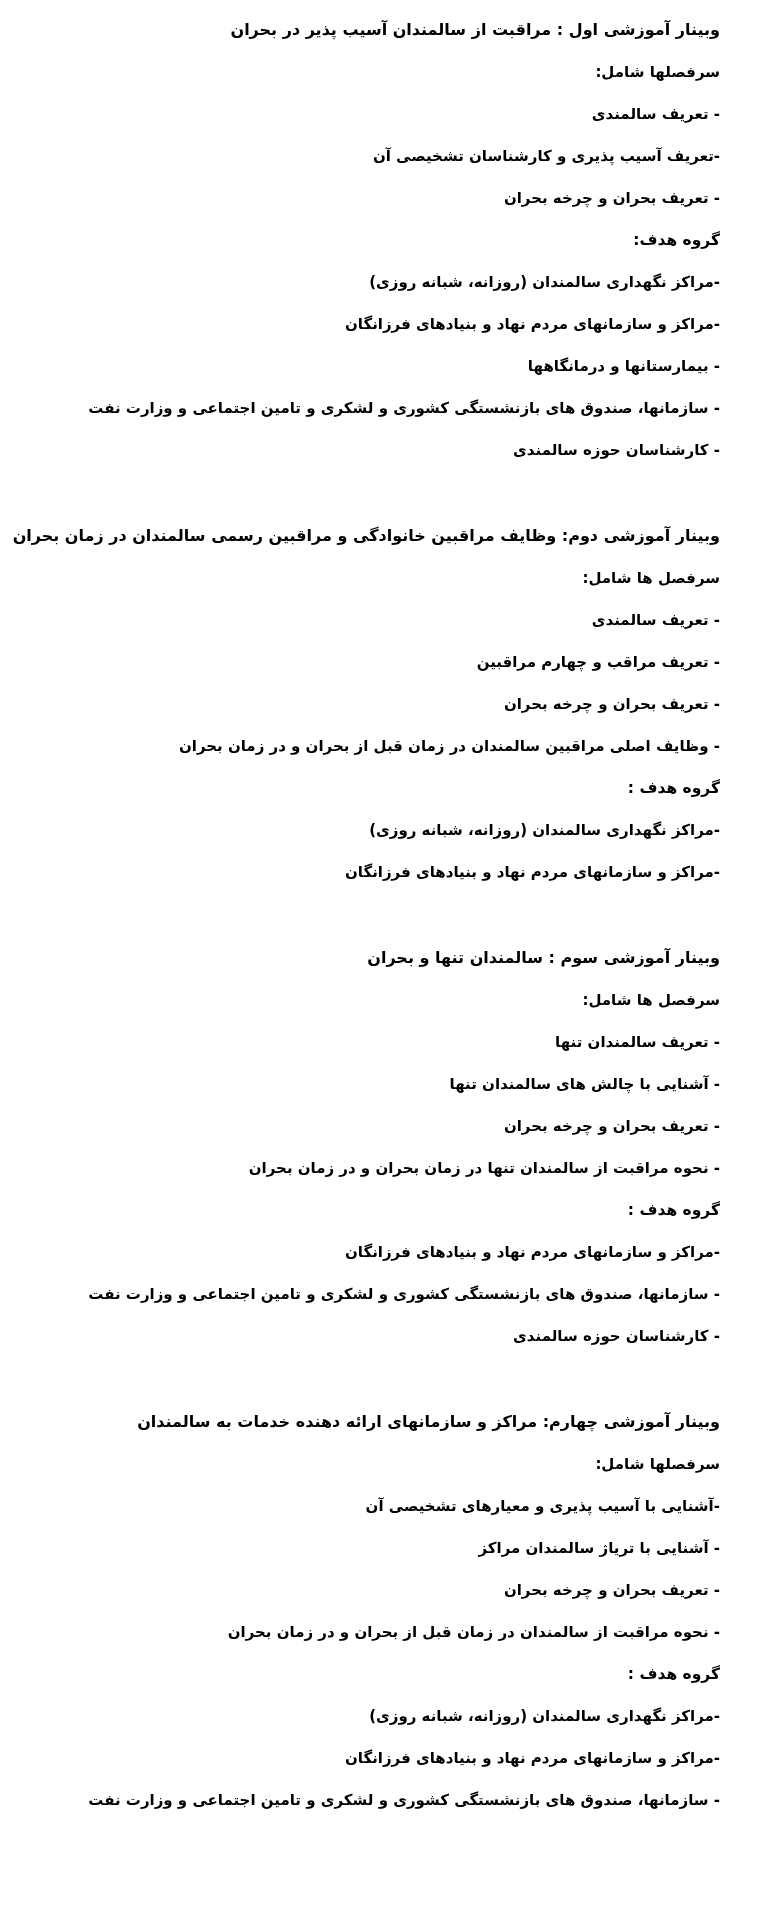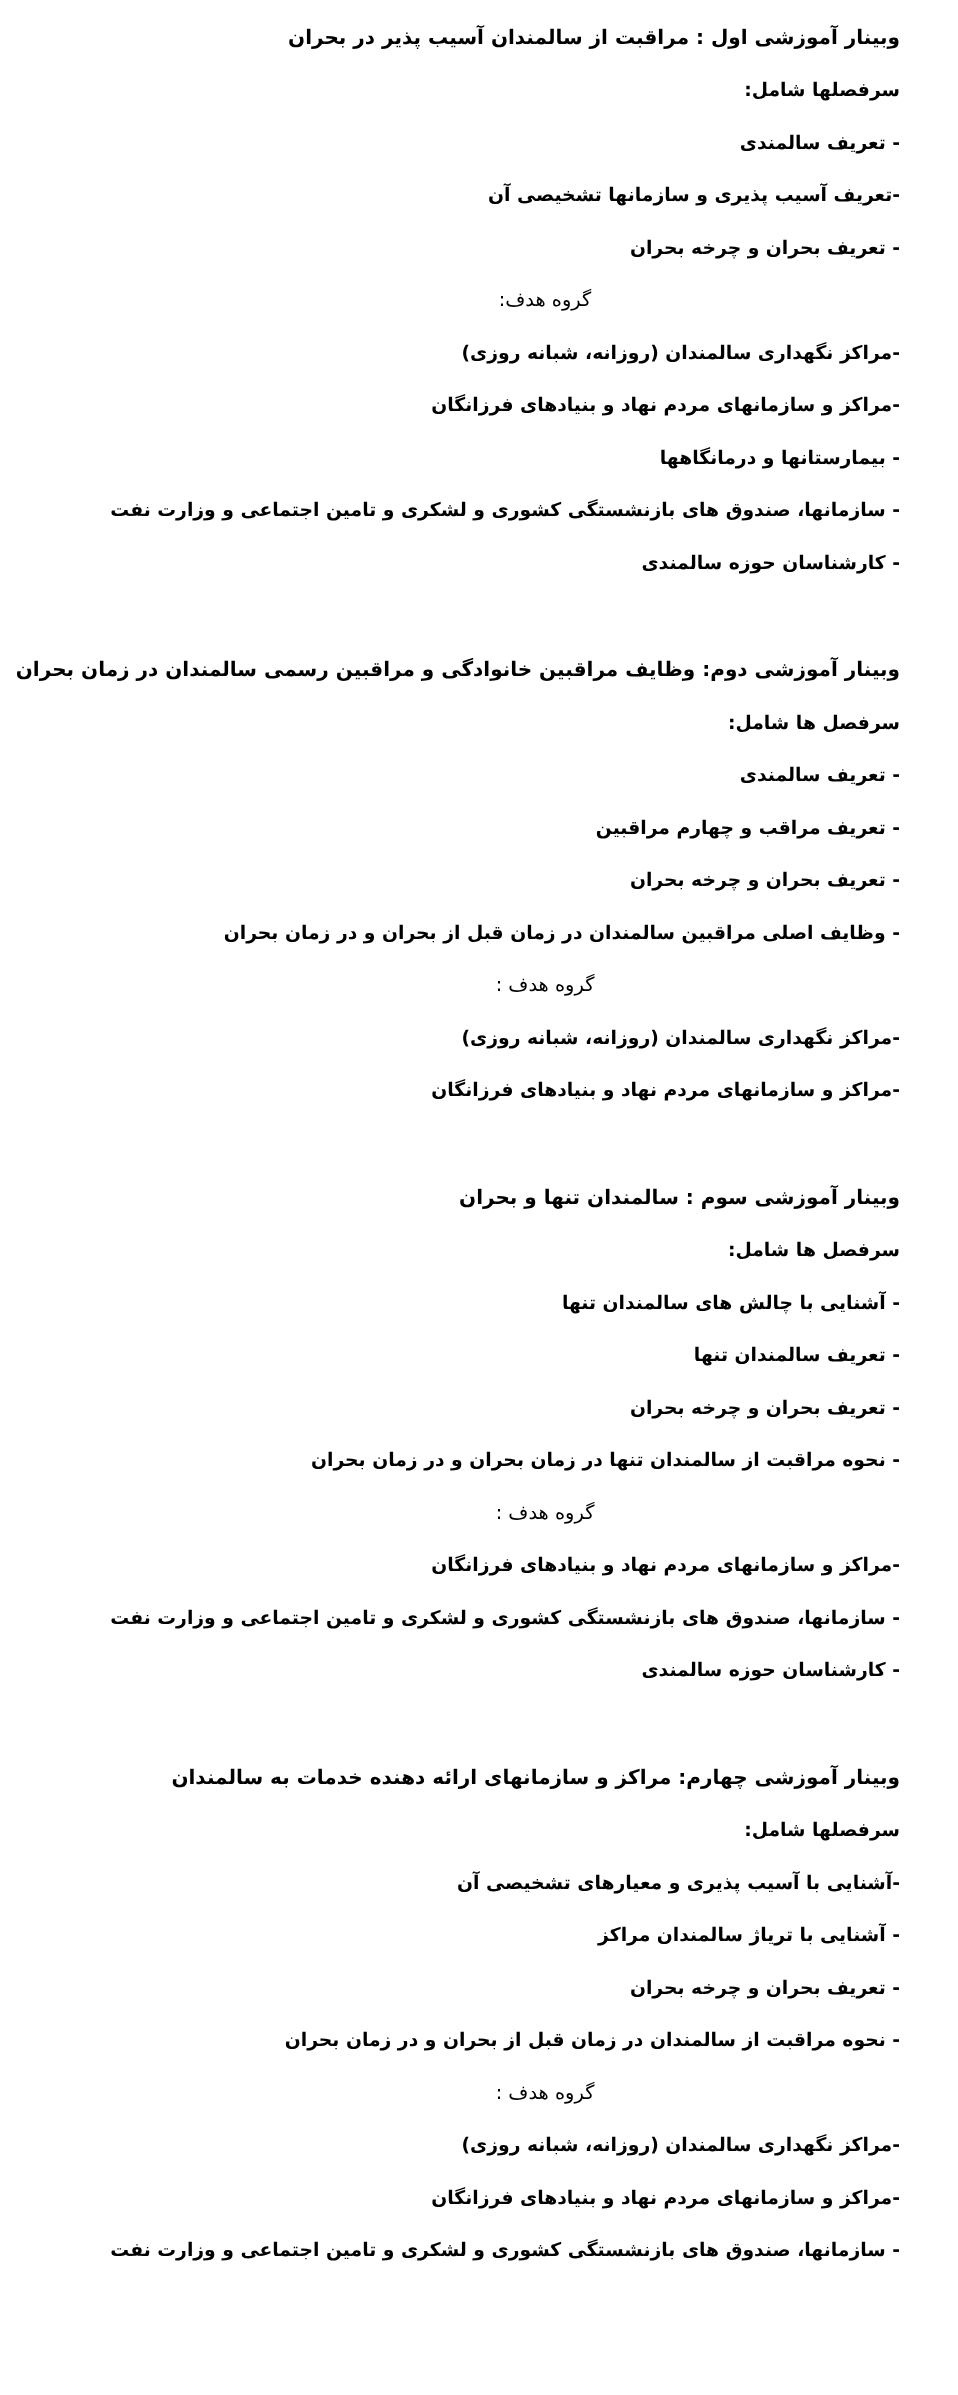--- a/index.html
+++ b/index.html
@@ -30,35 +30,34 @@
     line-height: 42px;
     font-size: 15px;
     font-weight: bold;
     white-space: nowrap;
   }
   .page p.title {
     font-weight: bold;
     font-size: 16px;
   }
   .page p.group-heading {
-    font-weight: normal;
+    font-weight: bold;
     font-size: 15.5px;
-    text-align: center;
   }
 </style>
 </head>
 <body>
 
 <div class="page">
 
   <section class="webinar">
     <p class="title">وبینار آموزشی اول : مراقبت از سالمندان آسیب پذیر در بحران</p>
     <p>سرفصلها شامل:</p>
     <p>- تعریف سالمندی</p>
-    <p>-تعریف آسیب پذیری و سازمانها تشخیصی آن</p>
+    <p>-تعریف آسیب پذیری و کارشناسان تشخیصی آن</p>
     <p>- تعریف بحران و چرخه بحران</p>
     <p class="group-heading">گروه هدف:</p>
     <p>-مراکز نگهداری سالمندان (روزانه، شبانه روزی)</p>
     <p>-مراکز و سازمانهای مردم نهاد و بنیادهای فرزانگان</p>
     <p>- بیمارستانها و درمانگاهها</p>
     <p>- سازمانها، صندوق های بازنشستگی کشوری و لشکری و تامین اجتماعی و وزارت نفت</p>
     <p>- کارشناسان حوزه سالمندی</p>
   </section>
 
   <section class="webinar">
@@ -69,22 +68,22 @@
     <p>- تعریف بحران و چرخه بحران</p>
     <p>- وظایف اصلی مراقبین سالمندان در زمان قبل از بحران و در زمان بحران</p>
     <p class="group-heading">گروه هدف :</p>
     <p>-مراکز نگهداری سالمندان (روزانه، شبانه روزی)</p>
     <p>-مراکز و سازمانهای مردم نهاد و بنیادهای فرزانگان</p>
   </section>
 
   <section class="webinar">
     <p class="title">وبینار آموزشی سوم : سالمندان تنها و بحران</p>
     <p>سرفصل ها شامل:</p>
+    <p>- تعریف سالمندان تنها</p>
     <p>- آشنایی با چالش های سالمندان تنها</p>
-    <p>- تعریف سالمندان تنها</p>
     <p>- تعریف بحران و چرخه بحران</p>
     <p>- نحوه مراقبت از سالمندان تنها در زمان بحران و در زمان بحران</p>
     <p class="group-heading">گروه هدف :</p>
     <p>-مراکز و سازمانهای مردم نهاد و بنیادهای فرزانگان</p>
     <p>- سازمانها، صندوق های بازنشستگی کشوری و لشکری و تامین اجتماعی و وزارت نفت</p>
     <p>- کارشناسان حوزه سالمندی</p>
   </section>
 
   <section class="webinar">
     <p class="title">وبینار آموزشی چهارم: مراکز و سازمانهای ارائه دهنده خدمات به سالمندان</p>

